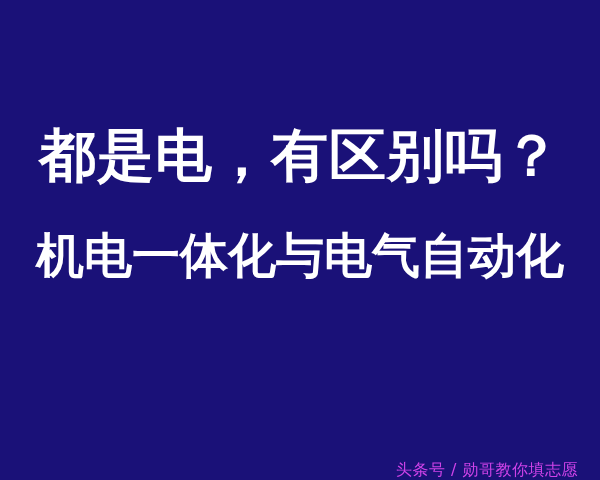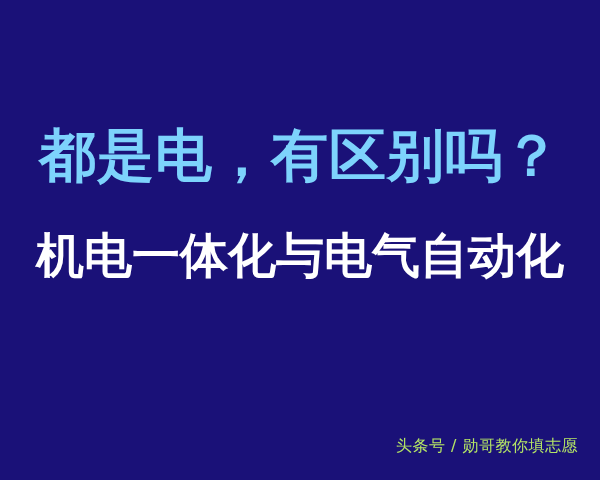--- a/index.html
+++ b/index.html
@@ -28,21 +28,21 @@
     width: 600px;
     text-align: center;
   }
 
   .main-title {
     display: block;
     font-family: "DejaVu Serif", "Liberation Serif", serif;
     font-size: 57px;
     line-height: 1.02;
     font-weight: 700;
-    color: #7dd3fc;
+    color: #ffffff;
     letter-spacing: 1px;
     white-space: nowrap;
   }
 
   
   .subtitle-block {
     position: absolute;
     left: 0;
     top: 230px;
     width: 600px;
@@ -57,25 +57,25 @@
     font-weight: 700;
     color: #ffffff;
     letter-spacing: 0px;
     white-space: nowrap;
   }
 
   
   .watermark {
     position: absolute;
     right: 22px;
-    bottom: 24px;
+    bottom: 0;
     font-family: "DejaVu Sans", "Liberation Sans", sans-serif;
     font-size: 16px;
     line-height: 20px;
-    color: #bef264;
+    color: #d946ef;
     letter-spacing: 0.5px;
     white-space: nowrap;
     opacity: 0.95;
     margin-top: 48px;
   }
 </style>
 </head>
 <body>
 
 <div class="slide">

